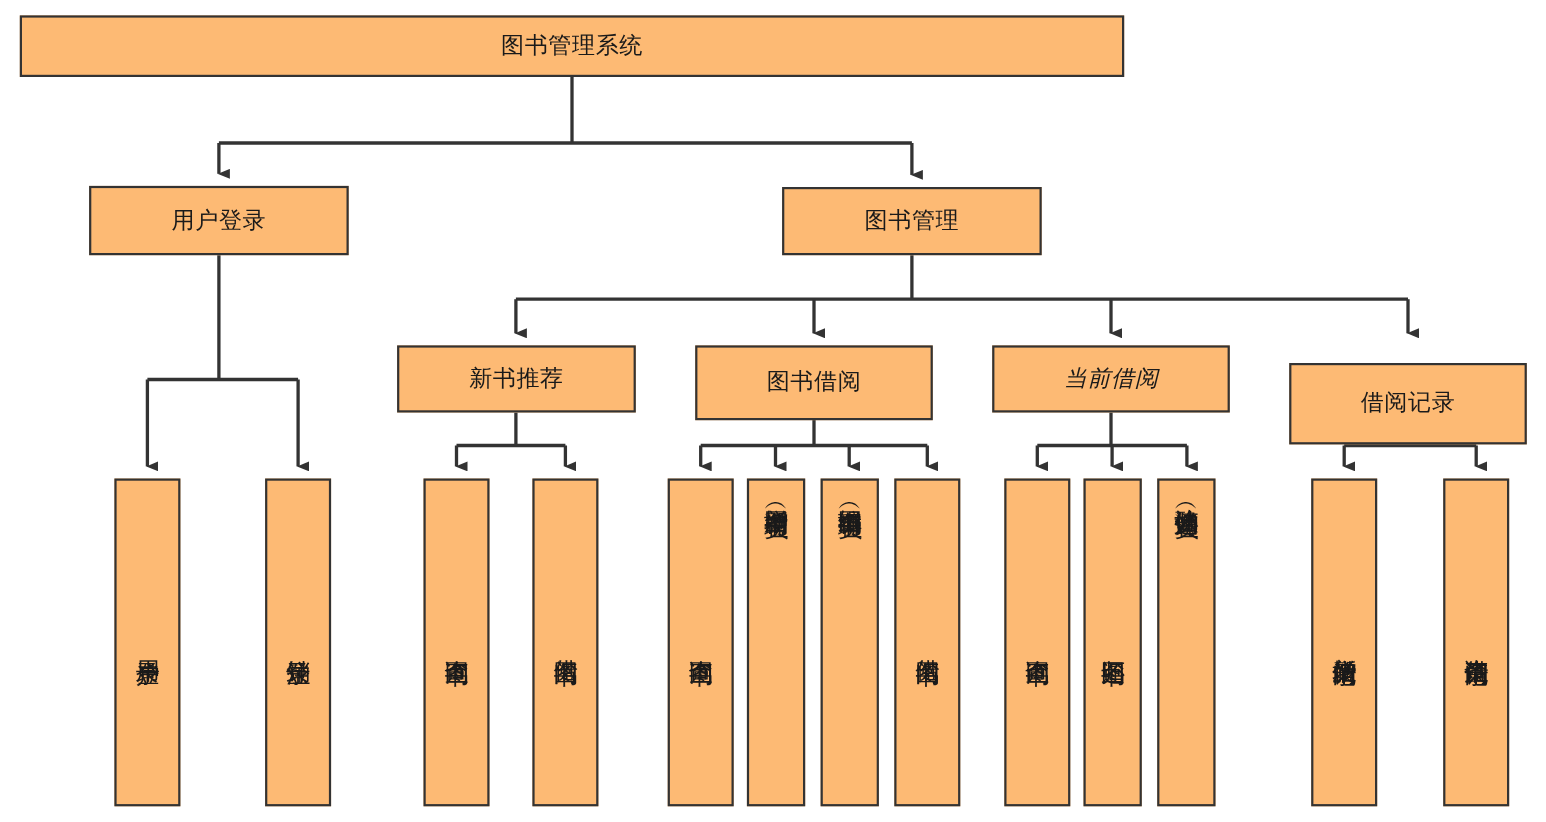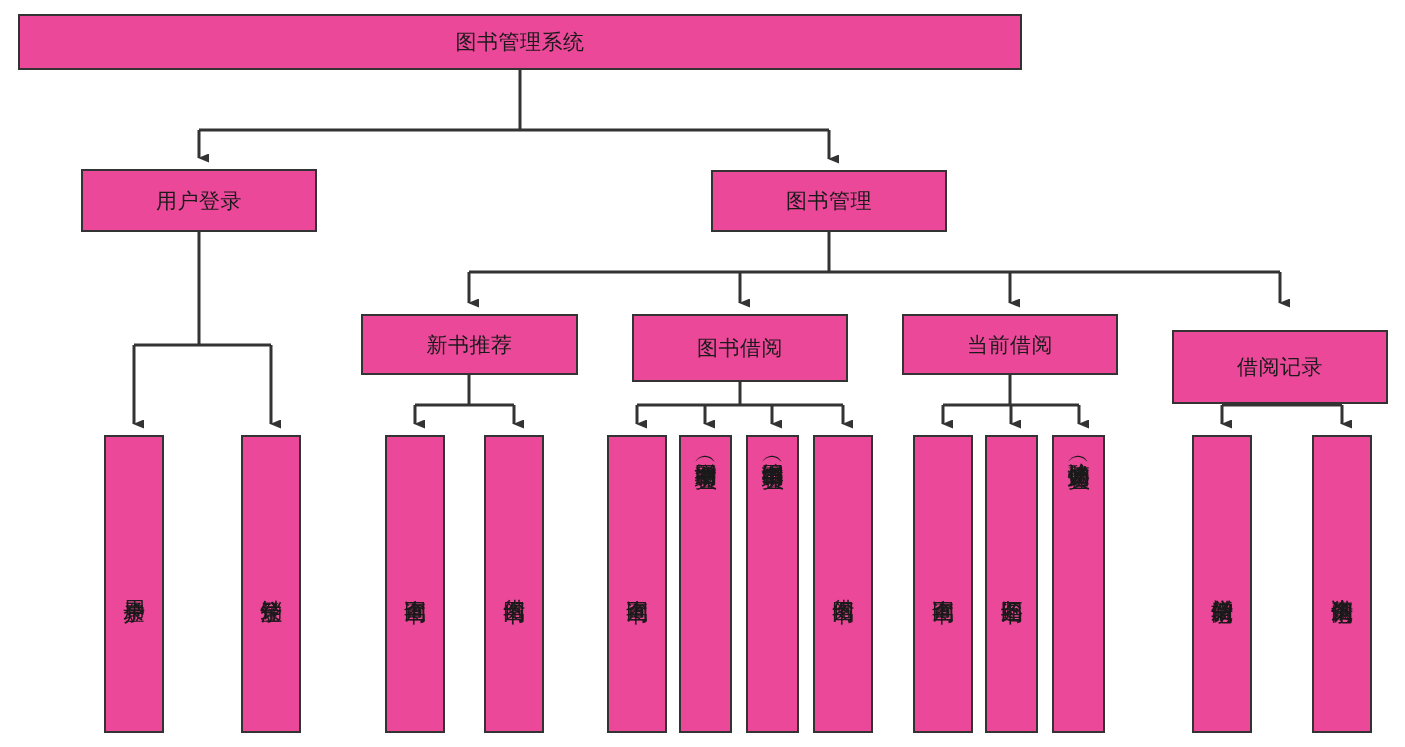--- a/index.html
+++ b/index.html
@@ -23,21 +23,21 @@
     position: absolute;
     top: 0;
     left: 0;
     width: 1405px;
     height: 747px;
   }
   .node-box {
     position: absolute;
     box-sizing: border-box;
     border: 2px solid #333333;
-    background: #ec4899;
+    background: #fdba74;
     display: flex;
     align-items: center;
     justify-content: center;
   }
   .node-label-h {
     font-family: "Liberation Sans", sans-serif;
     font-size: 21px;
     color: #1a1a1a;
     line-height: 1.1;
     white-space: nowrap;
@@ -156,21 +156,21 @@
   </div>
 
   <div class="node-box" style="left:361px; top:314px; width:217px; height:61px;">
     <span class="node-label-h">新书推荐</span>
   </div>
 
   <div class="node-box" style="left:632px; top:314px; width:216px; height:68px;">
     <span class="node-label-h">图书借阅</span>
   </div>
 
-  <div class="node-box" style="left:902px; top:314px; width:216px; height:61px;">
+  <div class="node-box" style="left:902px; top:314px; width:216px; height:61px;font-style:italic;">
     <span class="node-label-h">当前借阅</span>
   </div>
 
   <div class="node-box" style="left:1172px; top:330px; width:216px; height:74px;">
     <span class="node-label-h">借阅记录</span>
   </div>
 
   <div class="node-box leaf centered" style="left:104px; top:435px; width:60px; height:298px;">
     <span class="node-label-v">用户登录</span>
   </div>

